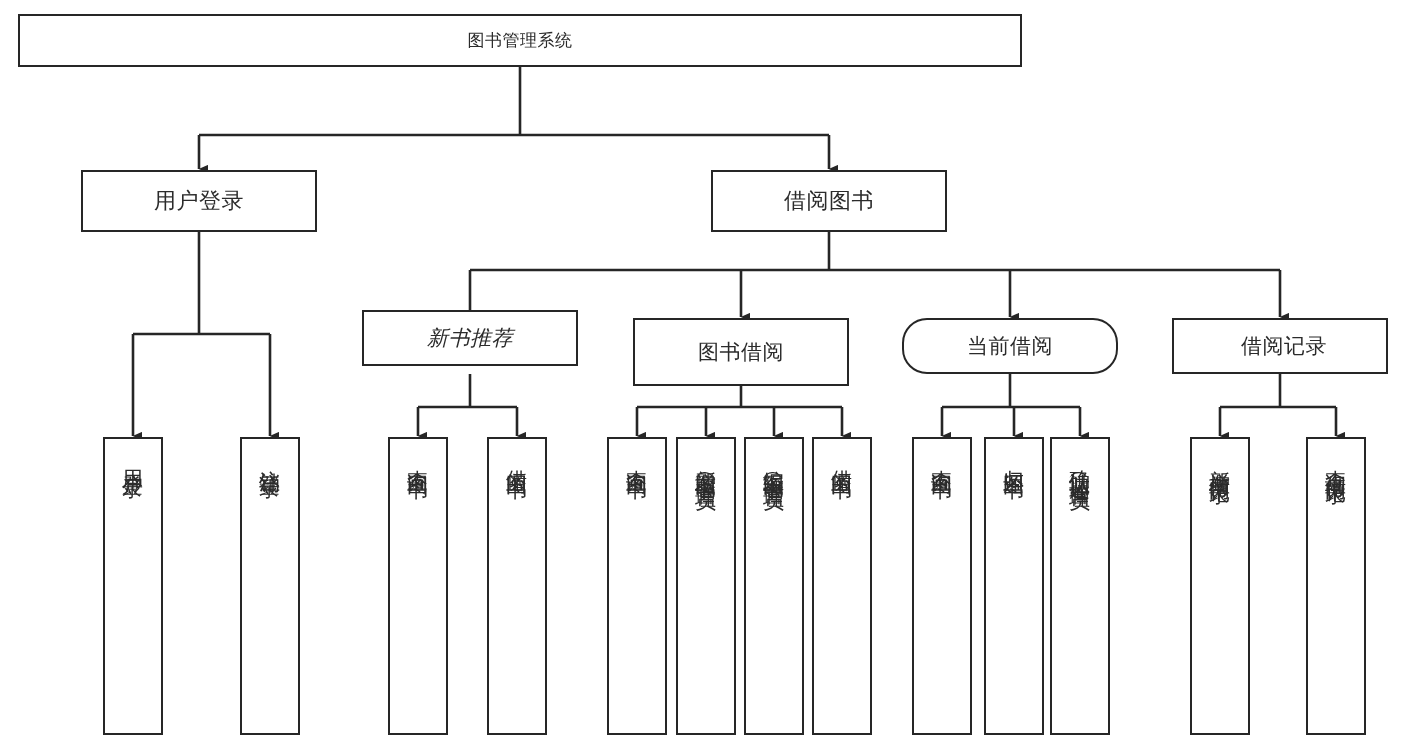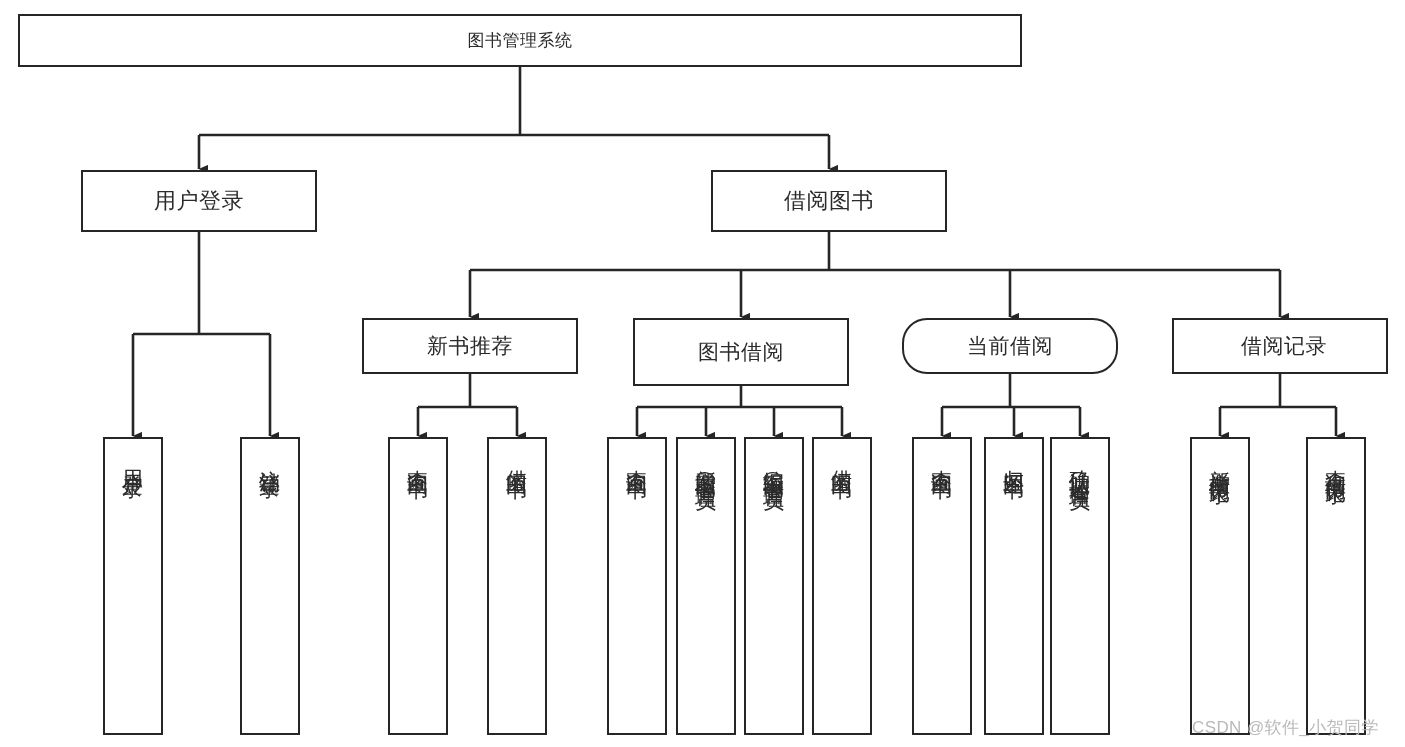--- a/index.html
+++ b/index.html
@@ -120,21 +120,21 @@
     <span class="node-label">图书管理系统</span>
   </div>
 
   <div id="node-layer">
       <div class="node-box node-l1" style="left: 81px; top: 170px; width: 236px; height: 62px;">
         <span class="node-label">用户登录</span>
       </div>
       <div class="node-box node-l1" style="left: 711px; top: 170px; width: 236px; height: 62px;">
         <span class="node-label">借阅图书</span>
       </div>
-      <div class="node-box node-l2" style="left: 362px; top: 318px; width: 216px; height: 56px;">
+      <div class="node-box node-l2" style="left: 362px; top: 310px; width: 216px; height: 56px; font-style: italic;">
         <span class="node-label">新书推荐</span>
       </div>
       <div class="node-box node-l2" style="left: 633px; top: 318px; width: 216px; height: 68px;">
         <span class="node-label">图书借阅</span>
       </div>
       <div class="node-box node-l2" style="left: 902px; top: 318px; width: 216px; height: 56px; border-radius: 25px;">
         <span class="node-label">当前借阅</span>
       </div>
       <div class="node-box node-l2" style="left: 1172px; top: 318px; width: 216px; height: 56px; padding-left: 8px;">
         <span class="node-label">借阅记录</span>
@@ -173,14 +173,13 @@
         <span class="node-label">确认归还（管理员）</span>
       </div>
       <div class="node-box node-leaf-box node-leaf" style="left: 1190px; top: 437px; width: 60px; height: 298px;">
         <span class="node-label">新增借阅记录</span>
       </div>
       <div class="node-box node-leaf-box node-leaf" style="left: 1306px; top: 437px; width: 60px; height: 298px;">
         <span class="node-label">查询借阅记录</span>
       </div>
     </div>
 
-  <div class="watermark">CSDN @软件_小贺同学</div>
 </div>
 
 </body></html>

